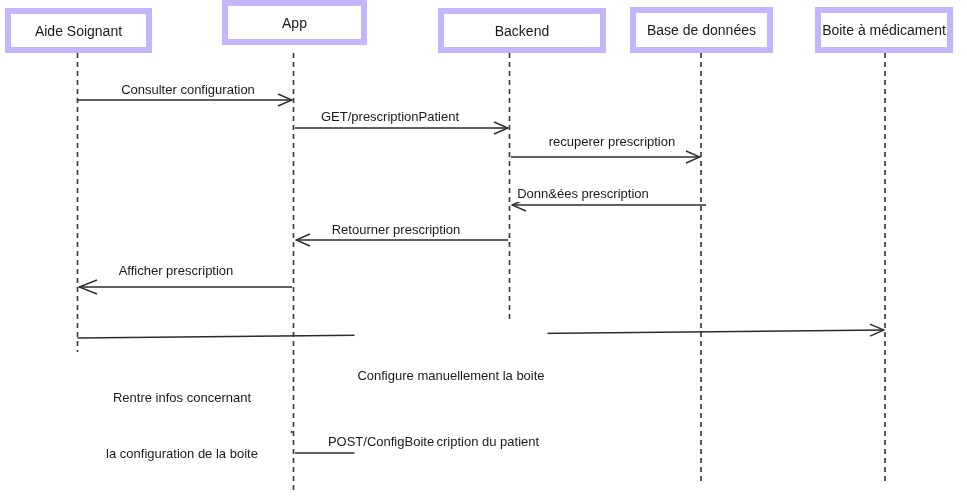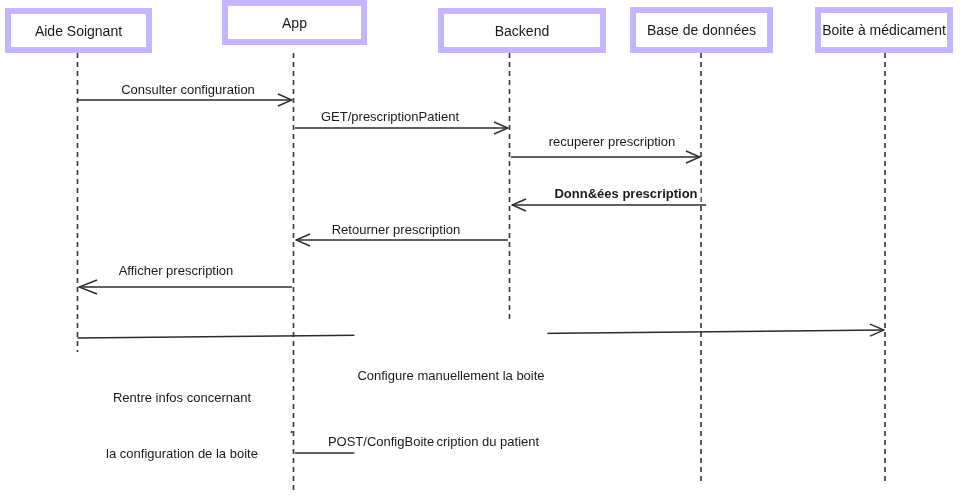--- a/index.html
+++ b/index.html
@@ -99,21 +99,21 @@
   <div class="actor" style="left:630px; top:7px; width:143px; height:46px;">
     <span>Base de données</span>
   </div>
 
   <div class="msg" style="left:188px; top:82px;">Consulter configuration</div>
 
   <div class="msg" style="left:390px; top:109px;">GET/prescriptionPatient</div>
 
   <div class="msg" style="left:604px; top:134px;margin-left:8px;">recuperer prescription</div>
 
-  <div class="msg" style="left:626px; top:186px;font-weight:bold;">Donn&amp;ées prescription</div>
+  <div class="msg" style="left:583px; top:186px;">Donn&amp;ées prescription</div>
 
   <div class="msg" style="left:396px; top:222px;">Retourner prescription</div>
 
   <div class="msg" style="left:176px; top:263px;">Afficher prescription</div>
 
   <div class="msg two-line" style="left:406px; top:321px;margin-left:45px;">
     <div class="line">Configure manuellement la boite</div>
     <div class="line">selon la prescription du patient</div>
   </div>
 

